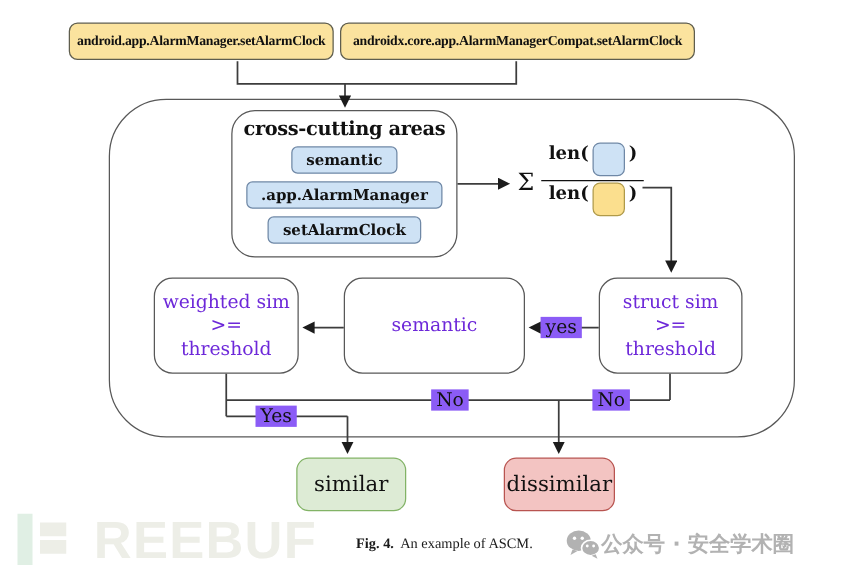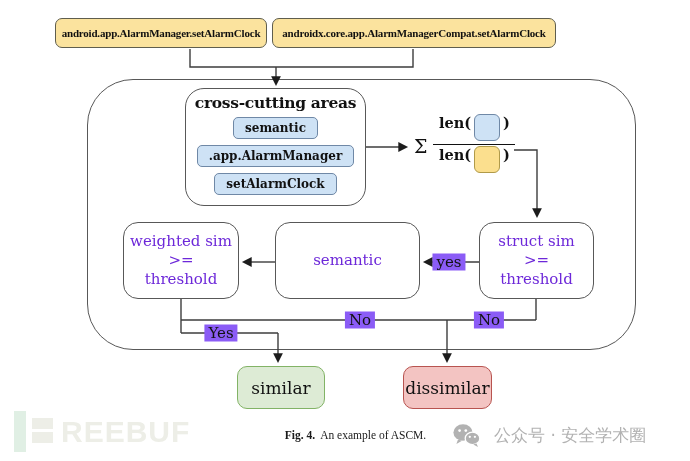--- a/index.html
+++ b/index.html
@@ -85,26 +85,26 @@
     font-family:"Liberation Serif",serif;font-size:11.5px;color:#1a1a1a;white-space:nowrap;z-index:1;
   }
   #caption .fig-num{font-weight:bold;margin-right:5px;}
 
   
   #freebuf{left:14px;top:411px;display:flex;gap:6px;align-items:flex-start;z-index:0;}
   #freebuf .bar-v{width:12px;height:41px;background:#E0EFE4;}
   #freebuf .bar-stack{display:flex;flex-direction:column;gap:3px;margin-top:7px;}
   #freebuf .bar-h{width:21px;height:11px;background:#EDEEE7;}
   #freebuf .letters{
-    font-family:"Liberation Sans",sans-serif;font-weight:bold;font-size:30px;
-    line-height:41px;letter-spacing:1px;color:#EDEEE7;margin-left:2px;
-  }
-
-  
-  #wechat{left:452px;top:423px;display:flex;align-items:center;gap:13px;z-index:1;}
+    font-family:"Liberation Sans",sans-serif;font-weight:bold;font-size:42px;
+    line-height:41px;letter-spacing:1px;color:#EDEEE7;margin-left:16px;
+  }
+
+  
+  #wechat{left:452px;top:423px;display:flex;align-items:center;gap:0;z-index:1;font-weight:bold;}
   #wechat .wx-text{
     font-family:"DejaVu Sans",sans-serif;font-size:17px;color:#b2b2b2;white-space:nowrap;
   }
 </style>
 </head>
 <body>
 
 <div class="abs api-box" id="api-left">android.app.AlarmManager.setAlarmClock</div>
 <div class="abs api-box" id="api-right">androidx.core.app.AlarmManagerCompat.setAlarmClock</div>
 

